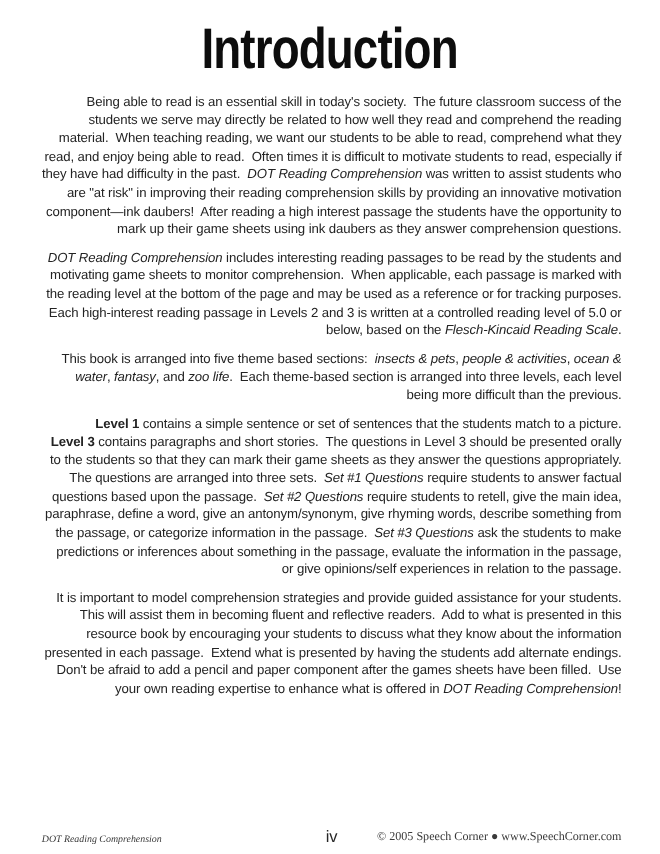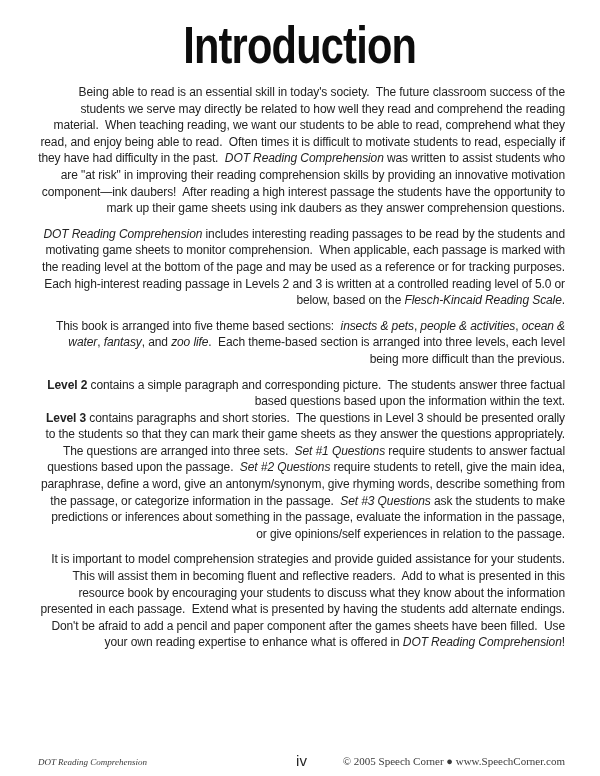--- a/index.html
+++ b/index.html
@@ -91,21 +91,21 @@
 <div class="page">
 
   <h1 class="title">
     <span class="title-inner">Introduction</span>
   </h1>
 
   <main class="body" id="body-text">
       <p><span>Being able to read is an essential skill in today's society.  The future classroom success of the students we serve may directly be related to how well they read and comprehend the reading material.  When teaching reading, we want our students to be able to read, comprehend what they read, and enjoy being able to read.  Often times it is difficult to motivate students to read, especially if they have had difficulty in the past.  </span><span class="i">DOT Reading Comprehension</span><span> was written to assist students who are "at risk" in improving their reading comprehension skills by providing an innovative motivation component—ink daubers!  After reading a high interest passage the students have the opportunity to mark up their game sheets using ink daubers as they answer comprehension questions.</span></p>
       <p><span class="i">DOT Reading Comprehension</span><span> includes interesting reading passages to be read by the students and motivating game sheets to monitor comprehension.  When applicable, each passage is marked with the reading level at the bottom of the page and may be used as a reference or for tracking purposes.  Each high-interest reading passage in Levels 2 and 3 is written at a controlled reading level of 5.0 or below, based on the </span><span class="i">Flesch-Kincaid Reading Scale</span><span>.</span></p>
       <p><span>This book is arranged into five theme based sections:  </span><span class="i">insects &amp; pets</span><span>, </span><span class="i">people &amp; activities</span><span>, </span><span class="i">ocean &amp; water</span><span>, </span><span class="i">fantasy</span><span>, and </span><span class="i">zoo life</span><span>.  Each theme-based section is arranged into three levels, each level being more difficult than the previous.</span></p>
-      <p class="join"><span class="b">Level 2</span><span> contains a simple paragraph and corresponding picture.  The students answer three factual based questions based upon the information within the text.</span></p>
+      <p class="join"><span class="b">Level 1</span><span> contains a simple sentence or set of sentences that the students match to a picture.</span></p>
       <p><span class="b">Level 3</span><span> contains paragraphs and short stories.  The questions in Level 3 should be presented orally to the students so that they can mark their game sheets as they answer the questions appropriately.  The questions are arranged into three sets.  </span><span class="i">Set #1 Questions</span><span> require students to answer factual questions based upon the passage.  </span><span class="i">Set #2 Questions</span><span> require students to retell, give the main idea, paraphrase, define a word, give an antonym/synonym, give rhyming words, describe something from the passage, or categorize information in the passage.  </span><span class="i">Set #3 Questions</span><span> ask the students to make predictions or inferences about something in the passage, evaluate the information in the passage, or give opinions/self experiences in relation to the passage.</span></p>
       <p><span>It is important to model comprehension strategies and provide guided assistance for your students.  This will assist them in becoming fluent and reflective readers.  Add to what is presented in this resource book by encouraging your students to discuss what they know about the information presented in each passage.  Extend what is presented by having the students add alternate endings.  Don't be afraid to add a pencil and paper component after the games sheets have been filled.  Use your own reading expertise to enhance what is offered in </span><span class="i">DOT Reading Comprehension</span><span>!</span></p>
     </main>
 
   <footer class="footer">
     <span class="f-left">DOT Reading Comprehension</span>
     <span class="f-center">iv</span>
     <span class="f-right">© 2005 Speech Corner ● www.SpeechCorner.com</span>
   </footer>
 

